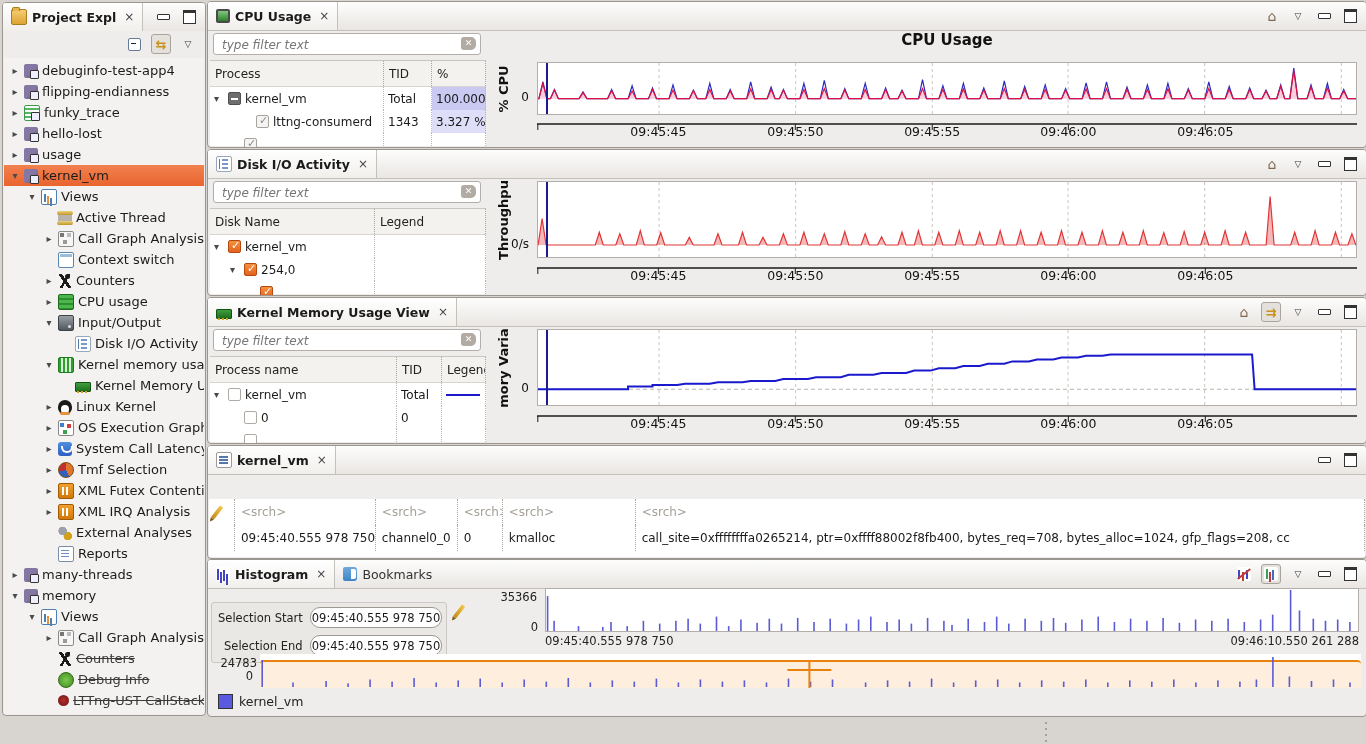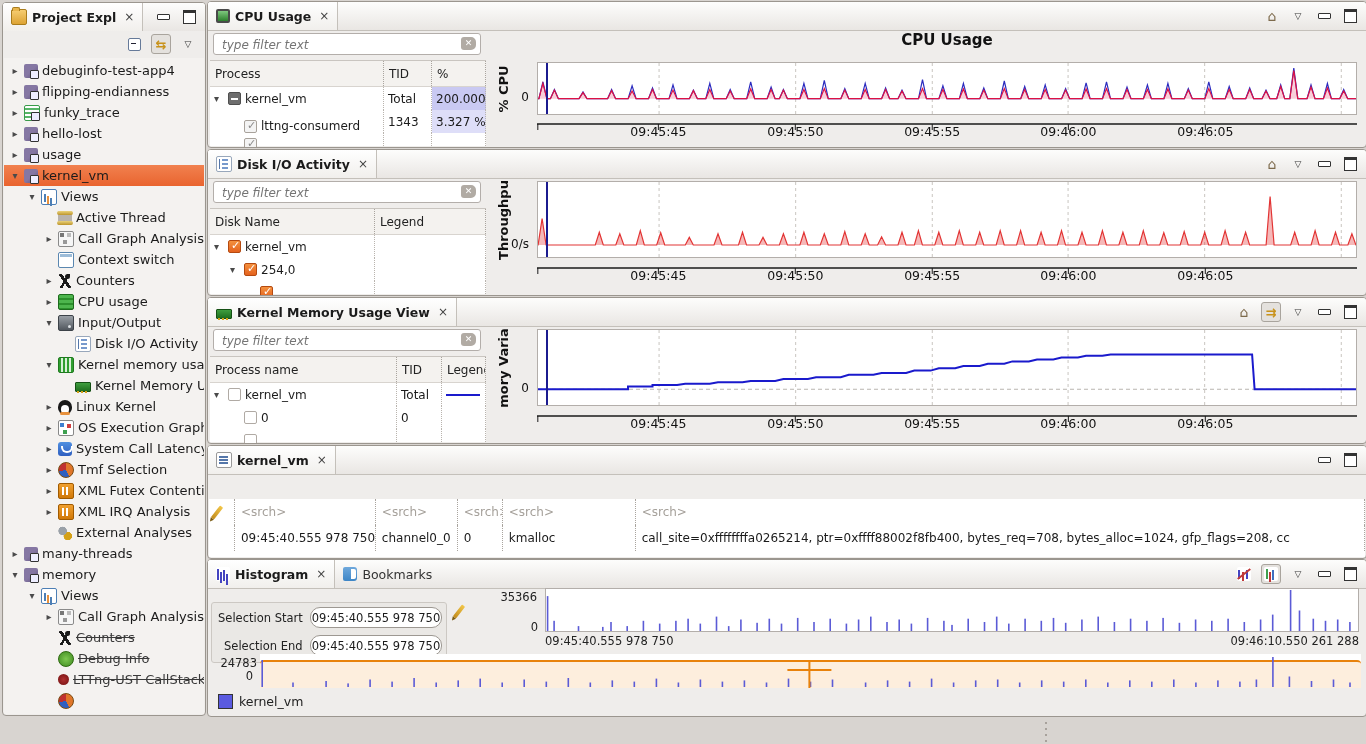--- a/index.html
+++ b/index.html
@@ -260,20 +260,25 @@
       <div class="trow" style="padding-left: 40px;">
         <span class="arrow">▸</span>
         <span class="ic ic-xml"></span>
         <span class="tlabel">XML IRQ Analysis</span>
       </div>
       <div class="trow" style="padding-left: 40px;">
         <span class="arrow"></span>
         <span class="ic ic-gears"></span>
         <span class="tlabel">External Analyses</span>
       </div>
+      <div class="trow" style="padding-left: 40px;">
+        <span class="arrow"></span>
+        <span class="ic ic-reports"></span>
+        <span class="tlabel">Reports</span>
+      </div>
       <div class="trow" style="padding-left: 6px;">
         <span class="arrow">▸</span>
         <span class="ic ic-trace"></span>
         <span class="tlabel">many-threads</span>
       </div>
       <div class="trow" style="padding-left: 6px;">
         <span class="arrow">▾</span>
         <span class="ic ic-trace"></span>
         <span class="tlabel">memory</span>
       </div>
@@ -339,24 +344,24 @@
             <div class="lt-hcell" style="width: 48px;">TID</div>
             <div class="lt-hcell" style="width: 54px;">%</div>
           </div>
           <div class="lt-row">
             <div class="lt-cell" style="width: 174px; padding-left: 4px;">
               <span class="arrow" style="width: 10px; font-size: 10px; color: rgb(74, 74, 74);">▾</span>
               <span class="cb cb-tristate"></span>
               <span>kernel_vm</span>
             </div>
             <div class="lt-cell" style="width: 48px;">Total</div>
-            <div class="lt-cell" style="width: 54px; background: rgb(201, 201, 242);">200.000</div>
-          </div>
-          <div class="lt-row">
-            <div class="lt-cell" style="width: 174px; padding-left: 20px; align-items: flex-end;">
+            <div class="lt-cell" style="width: 54px; background: rgb(201, 201, 242);">100.000</div>
+          </div>
+          <div class="lt-row">
+            <div class="lt-cell" style="width: 174px; padding-left: 32px;">
               <span class="arrow" style="width: 10px; font-size: 10px; color: rgb(74, 74, 74);"></span>
               <span class="cb cb-checked"></span>
               <span>lttng-consumerd</span>
             </div>
             <div class="lt-cell" style="width: 48px;">1343</div>
             <div class="lt-cell" style="width: 54px; background: rgb(222, 222, 248);">3.327 %</div>
           </div>
           <div class="lt-row">
             <div class="lt-cell" style="width: 174px; padding-left: 20px;">
               <span class="arrow" style="width: 10px; font-size: 10px; color: rgb(74, 74, 74);"></span>

